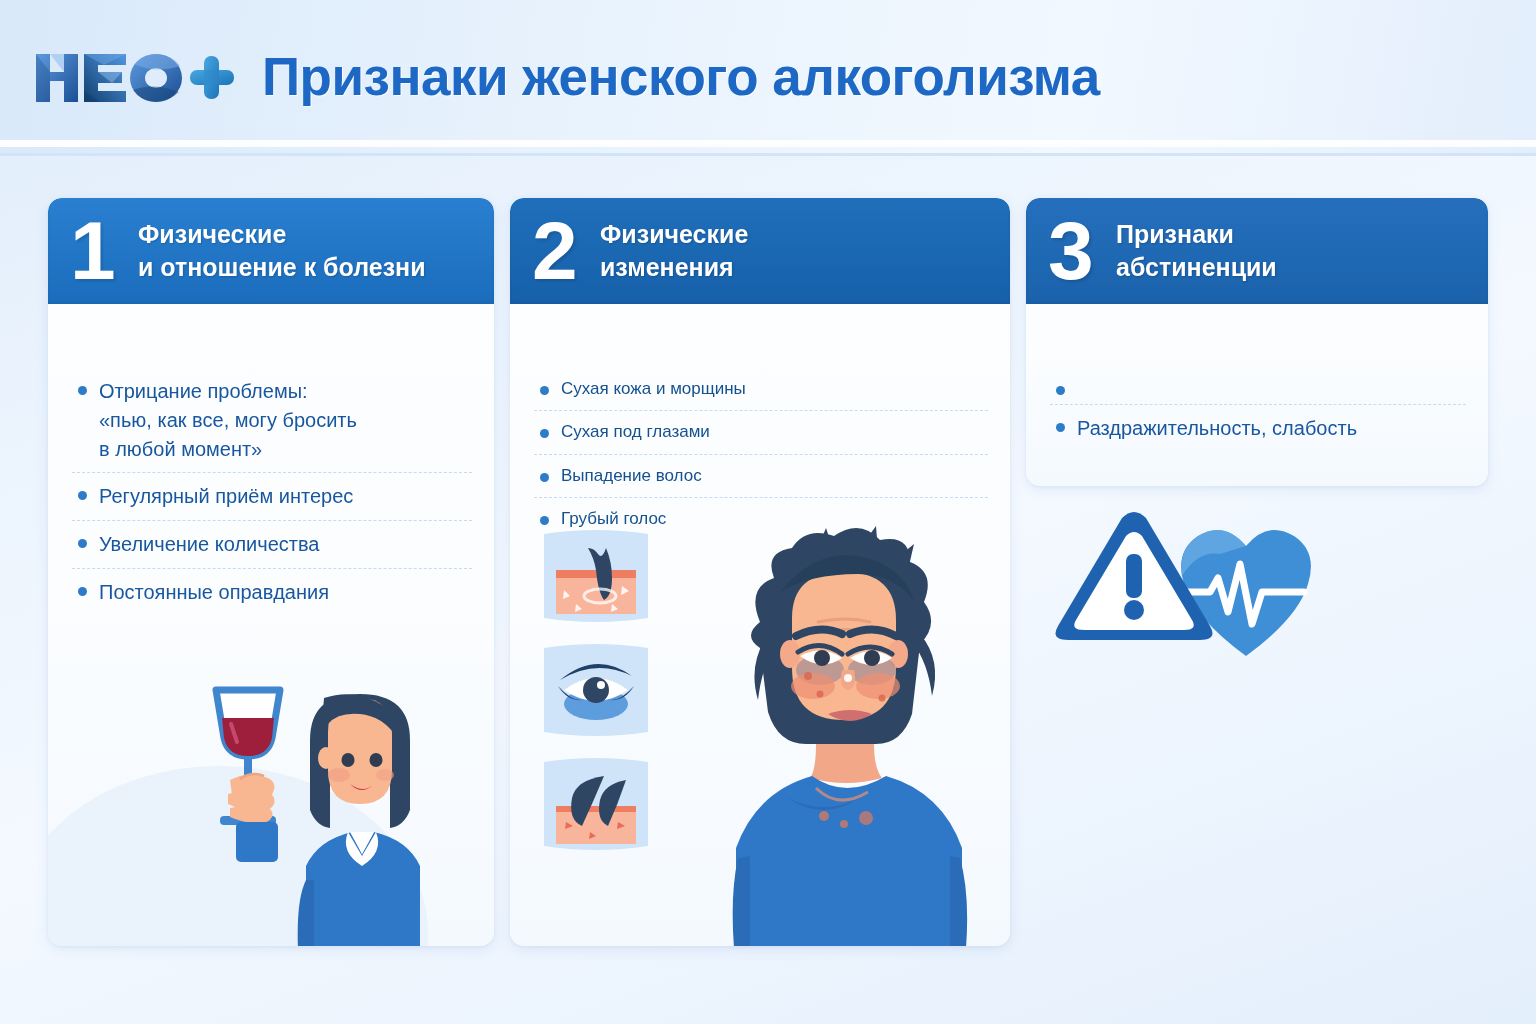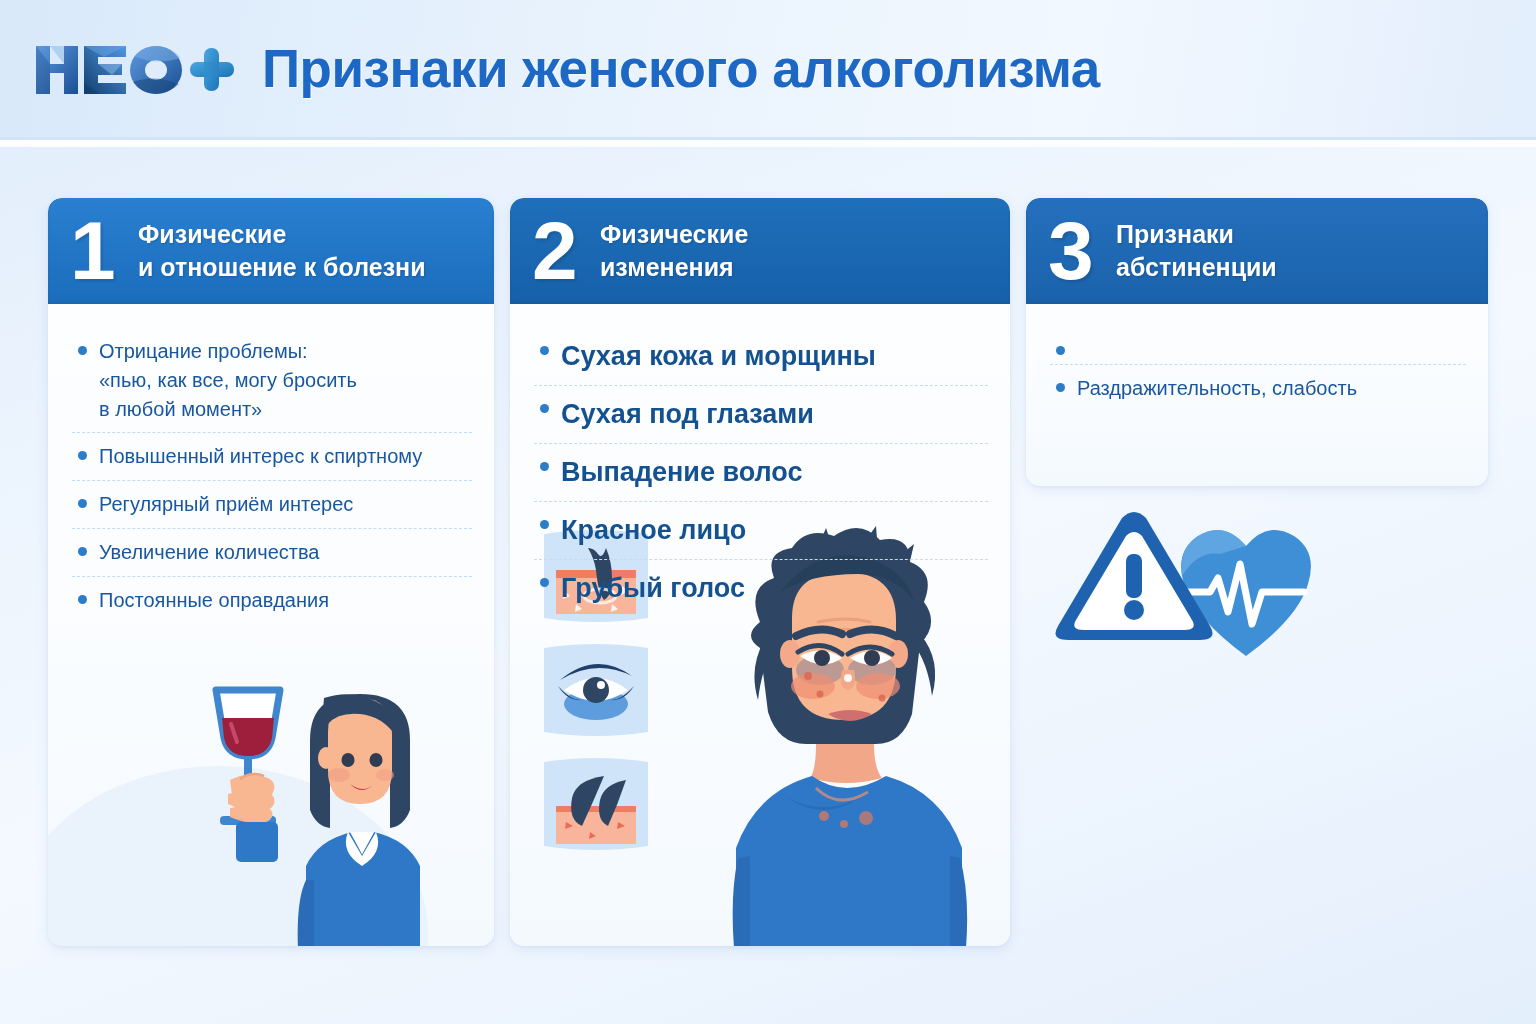--- a/index.html
+++ b/index.html
@@ -5,21 +5,21 @@
   * { box-sizing: border-box; margin: 0; padding: 0; }
   html, body { width: 1536px; height: 1024px; overflow: hidden; }
   body {
     font-family: "Liberation Sans", sans-serif;
     background: linear-gradient(160deg, #dfecfb 0%, #eaf3fd 25%, #f4f9ff 55%, #e4effc 100%);
     position: relative;
   }
 
   
   #header {
-    position: absolute; left: 0; top: 0; width: 1536px; height: 140px;
+    position: absolute; left: 0; top: 0; width: 1536px; height: 156px;
     background: linear-gradient(100deg, #d9e9fa 0%, #e9f3fd 40%, #f2f8ff 70%, #e3eefc 100%);
     display: flex; align-items: center;
     border-bottom: 3px solid #d2e4f7;
   }
   #headerline {
     position: absolute; left:0; top: 140px; width: 1536px; height: 7px;
     background: linear-gradient(180deg,#ffffff 0%, #fbfdff 100%);
   }
 
   .logo-wrap { margin-left: 34px; display: flex; align-items: center; }
@@ -68,36 +68,36 @@
     line-height: .78; width: 62px; text-align: left;
     text-shadow: 2px 2px 3px rgba(0,0,0,.14);
     flex: 0 0 auto;
   }
   .card-title {
     color: #ffffff; font-size: 25px; font-weight: bold;
     line-height: 1.32; margin-left: 6px;
     text-shadow: 1px 1px 2px rgba(0,0,0,.18);
   }
 
-  .card-body { padding: 24px 22px 10px 24px; position: relative; z-index: 3; }
+  .card-body { padding: 24px 22px 10px 24px; position: relative; z-index: 3; margin-top: 40px; }
 
   ul.items { list-style: none; }
   ul.items li {
     display: flex; align-items: flex-start;
     color: #1a5ca8;
     padding: 9px 0 9px 0;
   }
   ul.items li + li { border-top: 1px dashed #c5dcf0; }
   .bullet {
     flex: 0 0 auto;
     width: 9px; height: 9px; border-radius: 50%;
     background: #2d7cc8; margin: 9px 12px 0 6px;
   }
   .itxt { font-size: 20px; line-height: 1.44; color: #18579f; }
-  .bold .itxt { font-weight: bold; font-size: 27px; color: #14518f; }
+  .bold .itxt { font-weight: normal; font-size: 17px; color: #14518f; }
 
   
   .illus { position: absolute; z-index: 1; pointer-events: none; }
   #illus1 { left: 150px; bottom: -4px; width: 310px; height: 270px; }
   #illus2 { left: 20px;  bottom: -2px; width: 490px; height: 430px; }
   #illus3 { left: 1050px; top: 348px; width: 290px; height: 190px; }
 
   .corner-wash {
     position:absolute; left:-40px; bottom:-60px; width:420px; height:240px;
     background:#eaf2fc; border-radius:50% 50% 0 0 / 70% 70% 0 0; z-index:0;
@@ -159,24 +159,20 @@
       </div>
     </div>
     <div class="card-body">
       <ul class="items">
         <li>
           <span class="bullet"></span>
           <span class="itxt ml">Отрицание проблемы:<br>«пью, как все, могу бросить<br>в любой момент»</span>
         </li>
         <li>
           <span class="bullet"></span>
-          <span class="itxt">Повышенный интерес к спиртному</span>
-        </li>
-        <li>
-          <span class="bullet"></span>
           <span class="itxt">Регулярный приём интерес</span>
         </li>
         <li>
           <span class="bullet"></span>
           <span class="itxt">Увеличение количества</span>
         </li>
         <li>
           <span class="bullet"></span>
           <span class="itxt">Постоянные оправдания</span>
         </li>
@@ -234,24 +230,20 @@
           <span class="bullet"></span>
           <span class="itxt">Сухая кожа и морщины</span>
         </li>
         <li>
           <span class="bullet"></span>
           <span class="itxt">Сухая под глазами</span>
         </li>
         <li>
           <span class="bullet"></span>
           <span class="itxt">Выпадение волос</span>
-        </li>
-        <li>
-          <span class="bullet"></span>
-          <span class="itxt">Красное лицо</span>
         </li>
         <li>
           <span class="bullet"></span>
           <span class="itxt">Грубый голос</span>
         </li>
       </ul>
     </div>
 
     <svg class="illus" id="illus2" viewBox="0 0 490 430">
 

